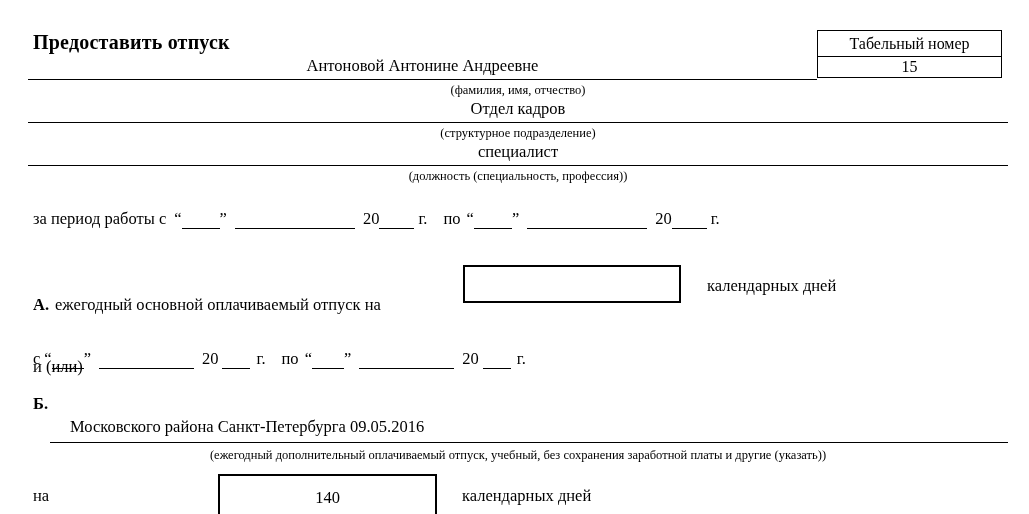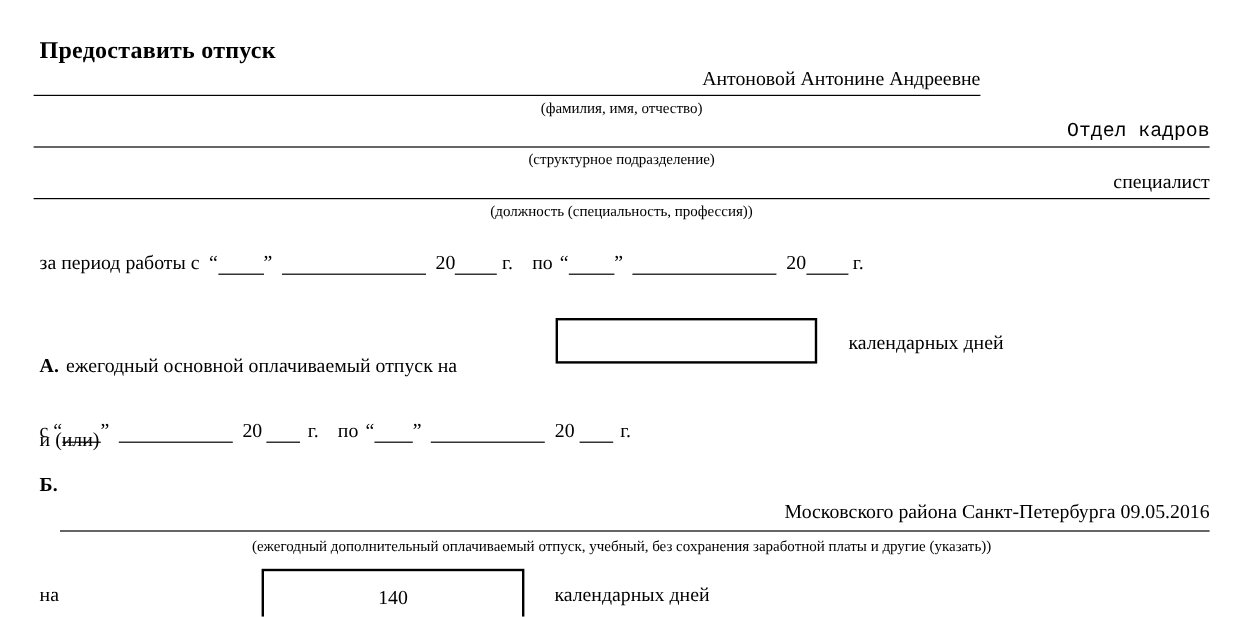--- a/index.html
+++ b/index.html
@@ -5,47 +5,51 @@
   html,body { margin:0; padding:0; background:#fff; }
   .page {
     position:relative; width:1029px; height:514px; background:#ffffff;
     font-family:"Liberation Serif", serif; color:#000; overflow:hidden;
   }
   .abs { position:absolute; }
   .title { font-size:20px; font-weight:bold; letter-spacing:.2px; }
   .val  { font-size:16.5px; }
   .cap  { font-size:12.5px; }
   .center { text-align:center; }
-  .rule { border-bottom:1.5px solid #000;text-align:right; }
+  .rule { border-bottom:1.5px solid #000; }
   .flexline { display:flex; align-items:flex-end; font-size:16.5px;margin-top:19px; }
   .blank { display:inline-block; border-bottom:1.5px solid #000; height:15px; }
   .w38{width:38px}.w120{width:120px}.w35{width:35px}
   .w32{width:32px}.w95{width:95px}.w28{width:28px}
   .ml4{margin-left:4px}.ml6{margin-left:6px}.ml8{margin-left:8px}.ml16{margin-left:16px}
   .pn-table { border:1.5px solid #000; width:183px; font-size:16px; text-align:center; }
   .pn-head { border-bottom:1.5px solid #000; height:25px; line-height:25px; }
   .pn-val  { height:20px; line-height:20px; }
   .daybox  { border:2px solid #000; background:#fff; }
   .b-line2 { padding-left:8px; font-size:16.5px;margin-left:12px; }
   b.letter { font-weight:bold; }
 </style>
 </head>
 <body>
 
 <div class="page">
 
   <div class="abs title" style="left:33px; top:31px;">Предоставить отпуск</div>
 
+  <div class="abs pn-table" style="left:817px; top:30px;">
+    <div class="pn-head">Табельный номер</div>
+    <div class="pn-val">15</div>
+  </div>
 
   <div class="abs rule center val" style="left:28px; top:56px; width:789px; height:23px;">
     <span>Антоновой Антонине Андреевне</span>
   </div>
   <div class="abs center cap" style="left:28px; top:83px; width:980px;">(фамилия, имя, отчество)</div>
 
-  <div class="abs rule center val" style="left:28px; top:99px; width:980px; height:23px;font-family:Liberation Mono, monospace;">
+  <div class="abs rule center val" style="left:28px; top:99px; width:980px; height:23px;">
     <span>Отдел кадров</span>
   </div>
   <div class="abs center cap" style="left:28px; top:126px; width:980px;">(структурное подразделение)</div>
 
   <div class="abs rule center val" style="left:28px; top:142px; width:980px; height:23px;">
     <span>специалист</span>
   </div>
   <div class="abs center cap" style="left:28px; top:169px; width:980px;">(должность (специальность, профессия))</div>
 
   <div class="abs flexline" style="left:33px; top:190px;">

